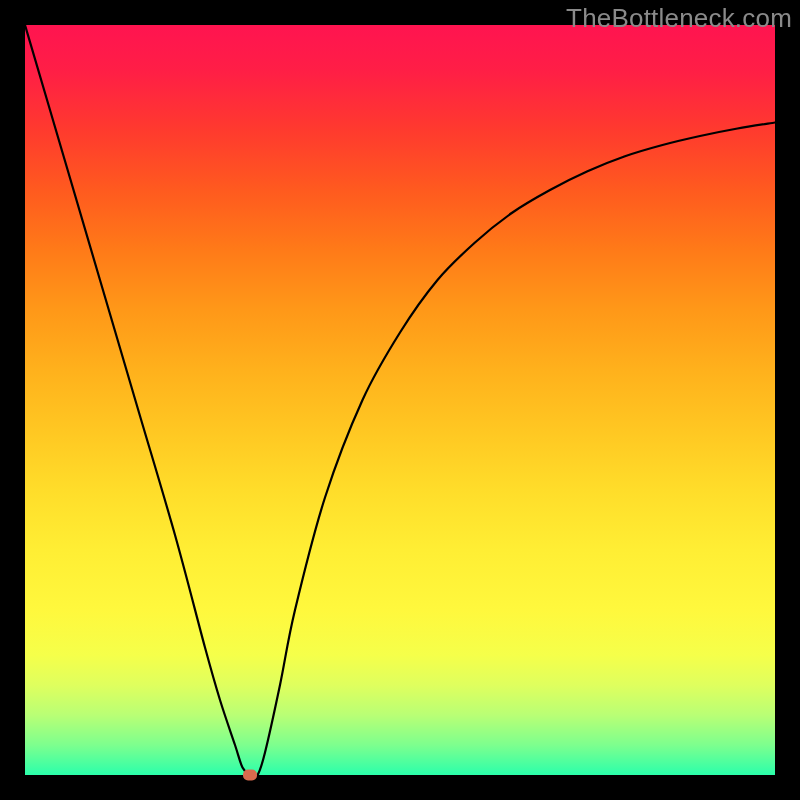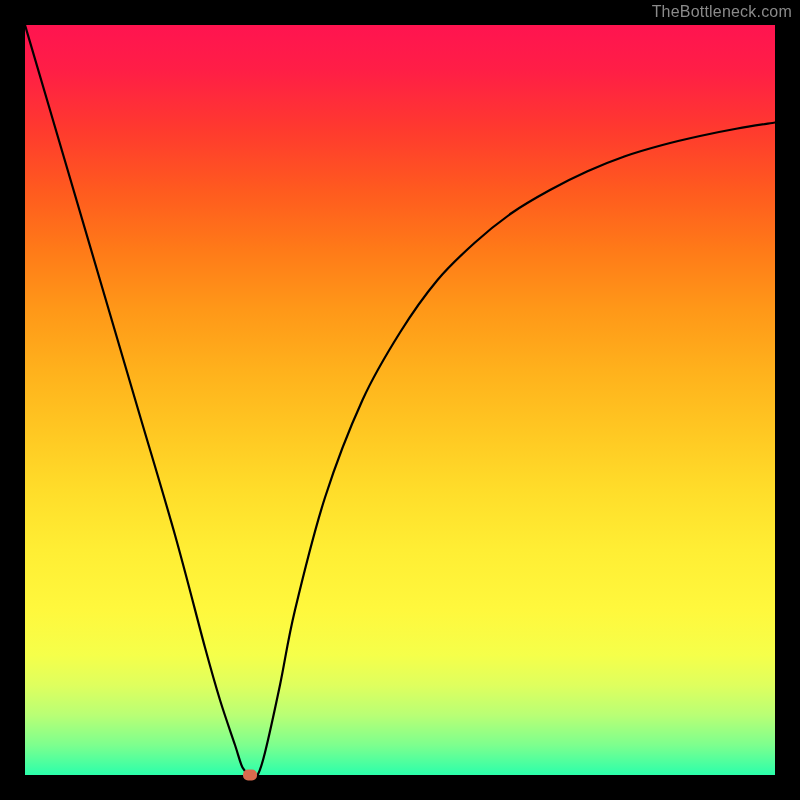--- a/index.html
+++ b/index.html
@@ -39,21 +39,21 @@
       #dfff5e 88%,
       #b9ff75 92%,
       #7dff8e 96%,
       #2bffab 100%);
   }
   .attribution {
     position: absolute;
     top: 3px;
     right: 8px;
     color: #8a8a8a;
-    font-size: 16px;
+    font-size: 26px;
     font-weight: 500;
     letter-spacing: 0.2px;
   }
   svg.curve {
     position: absolute;
     left: 0;
     top: 0;
   }
   .marker {
     position: absolute;

